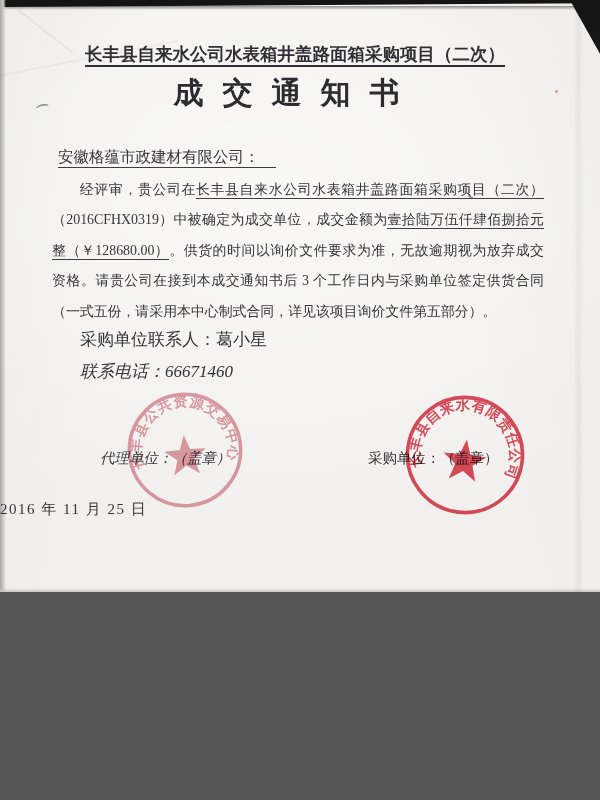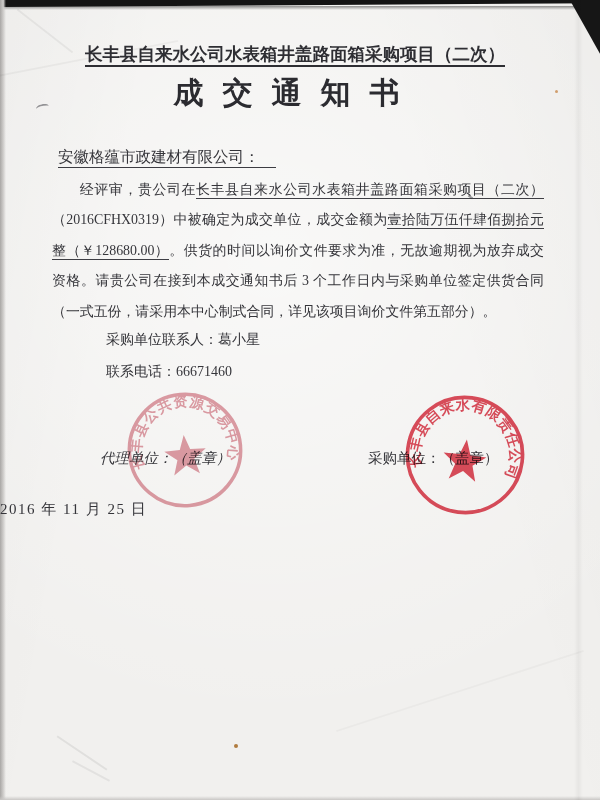--- a/index.html
+++ b/index.html
@@ -1,17 +1,17 @@
 <!DOCTYPE html>
 <html><head>
 <meta charset="utf-8">
 <style>
   html,body{margin:0;padding:0;background:#555;}
   .scan{
-    position:relative;width:600px;height:800px;overflow:hidden;
+    position:relative;width:600px;height:592px;overflow:hidden;
     background:
       radial-gradient(130% 95% at 45% 32%, rgba(255,255,255,0.55), rgba(255,255,255,0) 62%),
       linear-gradient(100deg, rgba(0,0,0,0.025) 0%, rgba(0,0,0,0) 22%),
       linear-gradient(255deg, rgba(0,0,0,0.02) 0%, rgba(0,0,0,0) 30%),
       #f1f0ee;
     font-family:"Liberation Serif","DejaVu Serif",serif;
     color:#35353a;
   }
   
   .edge-top{position:absolute;left:-6px;top:-4px;width:615px;height:11px;background:#141414;transform:rotate(-0.35deg);transform-origin:left center;}
@@ -35,23 +35,23 @@
     text-decoration:underline;text-underline-offset:5px;text-decoration-thickness:1.5px;}
   .notice-title{position:absolute;top:73px;left:0;width:600px;text-align:center;transform:translateX(-4px);
     font-size:30px;letter-spacing:19px;color:#2b2b30;font-weight:600;}
   .addressee-row{position:absolute;top:147px;left:58px;font-size:15.5px;}
   .addressee-row .underlined{border-bottom:1.6px solid #3c3c42;padding:0 16px 2px 0;}
   .paragraph{position:absolute;top:175px;left:52px;width:492px;font-size:13.9px;}
   .para-line{height:30.4px;line-height:30.4px;text-align:justify;white-space:nowrap;}
   .para-line.fill{text-align-last:justify;}
   .para-line.indent{text-indent:2em;}
   .paragraph .u{border-bottom:1.5px solid #3e3e44;padding-bottom:1px;}
-  .contact-line{position:absolute;left:70px;padding-left:36px;font-size:14px;line-height:22px;}
+  .contact-line{position:absolute;left:44px;padding-left:36px;font-size:17px;line-height:22px;}
   .contact-person{top:329px;}
-  .contact-phone{top:361px;}
+  .contact-phone{top:361px;font-style:italic;}
   .sig{position:absolute;top:449px;font-size:14.5px;}
   .sig-agent{left:100px;font-style:italic;}
   .sig-purchaser{left:368px;}
   .date-line{position:absolute;top:500px;left:0;width:600px;text-align:left;font-size:15px;letter-spacing:1.5px;}
   
   .stamp{position:absolute;mix-blend-mode:multiply;pointer-events:none;}
   .stamp text{font-family:"Liberation Serif","DejaVu Serif",serif;font-weight:bold;}
   .stamp-agent{left:126px;top:391px;width:118px;height:118px;opacity:.78;transform:rotate(-5deg);}
   .stamp-purchaser{left:404px;top:394px;width:122px;height:122px;opacity:.92;transform:rotate(7deg);}
 </style>

